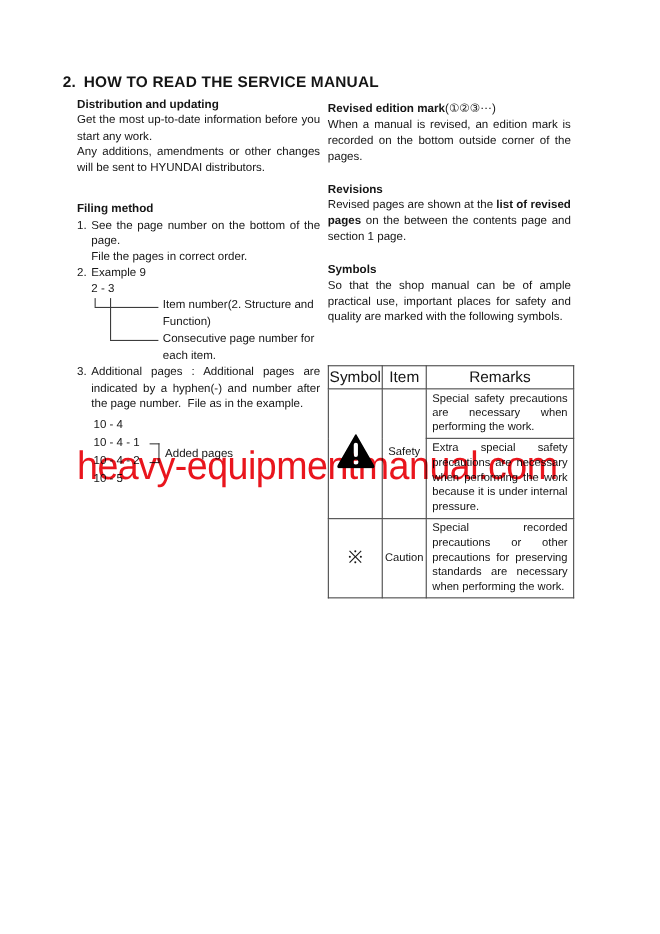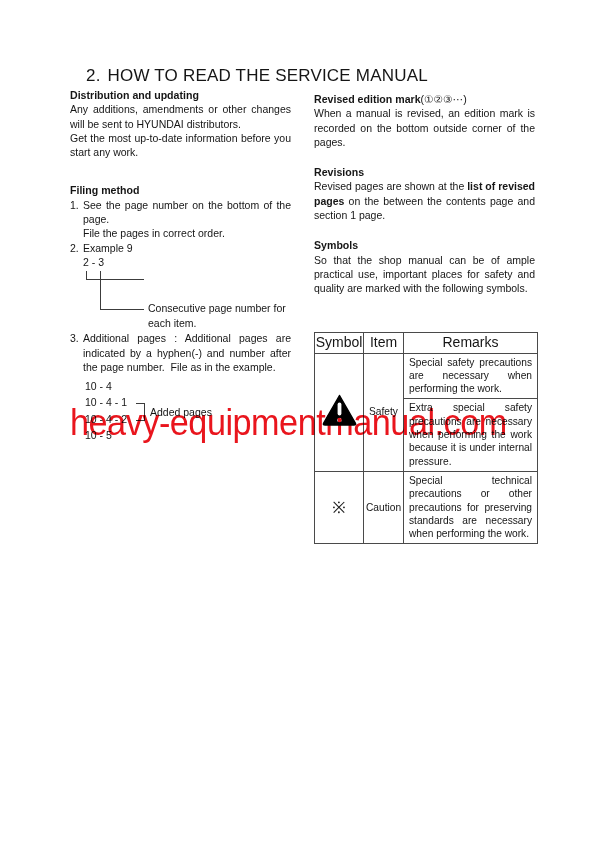--- a/index.html
+++ b/index.html
@@ -3,26 +3,26 @@
 <meta charset="utf-8">
 <style>
   html,body { margin:0; padding:0; }
   body {
     width:600px; height:849px; background:#ffffff; position:relative;
     font-family:"Liberation Sans", sans-serif; color:#151515;
     overflow:hidden;
   }
   .page { position:absolute; inset:0; }
 
-  .title { position:absolute; left:86px; top:66px; font-size:17px; font-weight:400; letter-spacing:0.2px; }
+  .title { position:absolute; left:57px; top:66px; font-size:14px; font-weight:700; letter-spacing:0.2px; }
   .title .tnum { margin-right:7px; }
 
   .col { position:absolute; width:221px; font-size:10.5px; line-height:14.3px; }
   .col-left  { left:70px;  top:88px; }
-  .col-right { left:314px; top:92px; }
+  .col-right { left:298px; top:92px; }
 
   .h { font-weight:700; font-size:10.6px; line-height:14.3px; }
   .h .nb { font-weight:400; }
   .mt24 { margin-top:24px; }
   .mt16 { margin-top:16px; }
   p { margin:0; text-align:justify; }
 
   .li { position:relative; padding-left:13px; text-align:justify; }
   .li .num { position:absolute; left:0; top:0; }
   .cont { padding-left:13px; }
@@ -64,42 +64,43 @@
 <body>
 
 <div class="page">
 
   <div class="title">
     <span class="tnum">2.</span><span>HOW TO READ THE SERVICE MANUAL</span>
   </div>
 
   <div class="col col-left">
     <div class="h">Distribution and updating</div>
+    <p>Get the most up-to-date information before you start any work.</p>
     <p>Any additions, amendments or other changes will be sent to HYUNDAI distributors.</p>
-    <p>Get the most up-to-date information before you start any work.</p>
 
     <div class="h mt24">Filing method</div>
 
     <div class="li">
       <span class="num">1.</span>
       <span>See the page number on the bottom of the page.</span>
     </div>
     <div class="cont">File the pages in correct order.</div>
 
     <div class="li">
       <span class="num">2.</span>
     </div>
     <div class="cont">Example 9</div>
     <div class="cont">2 - 3</div>
 
     <div class="diagram">
       <div class="dline tick1"></div>
       <div class="dline hln1"></div>
       <div class="dline tick2"></div>
       <div class="dline hln2"></div>
+      <div class="dlabel dlabel1">Item number(2. Structure and Function)</div>
       <div class="dlabel dlabel2">Consecutive page number for each item.</div>
     </div>
 
     <div class="li">
       <span class="num">3.</span>
       <span>Additional pages : Additional pages are indicated by a hyphen(-) and number after the page number.&nbsp; File as in the example.</span>
     </div>
 
     <div class="pgex">
       <div class="pline">10 - 4</div>
@@ -142,21 +143,21 @@
         </td>
         <td class="item-cell" rowspan="2">Safety</td>
         <td class="rem">Special safety precautions are necessary when performing the work.</td>
       </tr>
       <tr>
         <td class="rem">Extra special safety precautions are necessary when performing the work because it is under internal pressure.</td>
       </tr>
       <tr>
         <td class="sym-cell ref-mark">※</td>
         <td class="item-cell">Caution</td>
-        <td class="rem">Special technical precautions or other precautions for preserving standards are necessary when performing the work.</td>
+        <td class="rem">Special recorded precautions or other precautions for preserving standards are necessary when performing the work.</td>
       </tr>
     </tbody>
       </table>
   </div>
 
   <div class="watermark">heavy-equipmentmanual.com</div>
 
 </div>
 
 </body></html>

